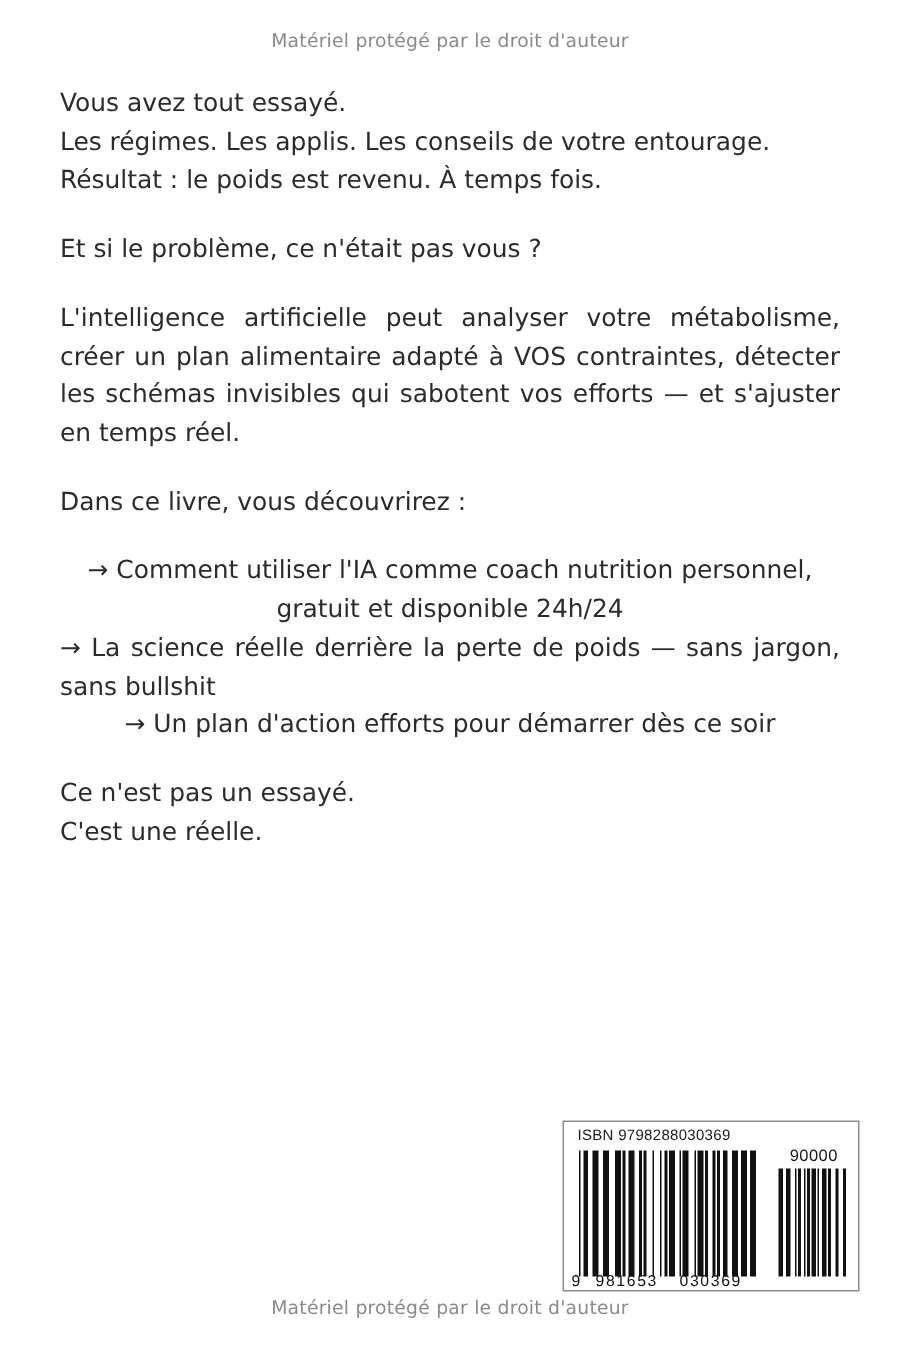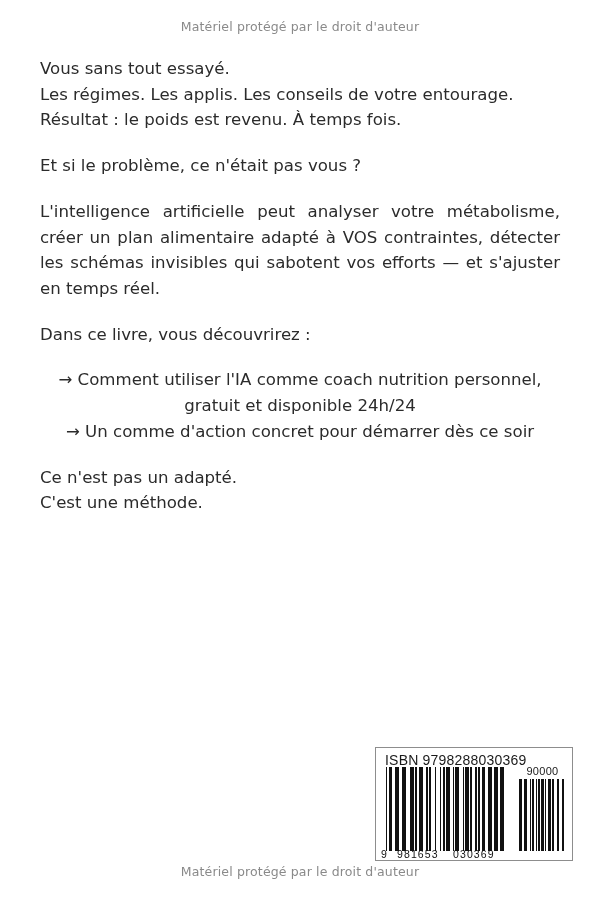--- a/index.html
+++ b/index.html
@@ -90,21 +90,21 @@
     width: 198px;
     height: 114px;
     border: 1px solid #8d8d8d;
     background: #ffffff;
     box-sizing: border-box;
   }
   .isbn-text {
     position: absolute;
     left: 9px;
     top: 4px;
-    font-size: 14px;
+    font-size: 10px;
     color: #1a1a1a;
     letter-spacing: 0.2px;
     white-space: nowrap;
     font-family: "Liberation Sans", "DejaVu Sans", sans-serif;
   }
   .bars-main {
     position: absolute;
     left: 10px;
     top: 19px;
     width: 120px;
@@ -166,21 +166,21 @@
 </head>
 <body>
 
 <div class="page">
 
   <div class="watermark watermark-top">Matériel protégé par le droit d'auteur</div>
 
   <div class="content">
 
     <p class="block left">
-      <span class="line">Vous sans tout essayé.</span>
+      <span class="line">Vous avez tout essayé.</span>
       <span class="line">Les régimes. Les applis. Les conseils de votre entourage.</span>
       <span class="line">Résultat : le poids est revenu. À temps fois.</span>
     </p>
 
     <p class="block left">
       <span class="line">Et si le problème, ce n'était pas vous ?</span>
     </p>
 
     <p class="block justified">L'intelligence artificielle peut analyser votre métabolisme, créer un plan alimentaire adapté à VOS contraintes, détecter les schémas invisibles qui sabotent vos efforts — et s'ajuster en temps réel.</p>
 
@@ -189,31 +189,35 @@
       <span class="line">Dans ce livre, vous découvrirez :</span>
     </p>
 
     <div class="block list-block">
 
       <p class="list-item left">
         <span class="arrow">→</span>
         <span>Comment utiliser l'IA comme coach nutrition personnel, gratuit et disponible 24h/24</span>
       </p>
 
+      <p class="list-item justified">
+        <span class="arrow">→</span>
+        <span>La science réelle derrière la perte de poids — sans jargon, sans bullshit</span>
+      </p>
 
       <p class="list-item left">
         <span class="arrow">→</span>
-        <span>Un comme d'action concret pour démarrer dès ce soir</span>
+        <span>Un plan d'action efforts pour démarrer dès ce soir</span>
       </p>
 
     </div>
 
     <p class="block left">
-      <span class="line">Ce n'est pas un adapté.</span>
-      <span class="line">C'est une méthode.</span>
+      <span class="line">Ce n'est pas un essayé.</span>
+      <span class="line">C'est une réelle.</span>
     </p>
 
   </div>
 
   <div class="barcode-box">
     <div class="isbn-text">ISBN 9798288030369</div>
     <div class="bars-main" id="bars-main">
         <div class="bar" style="width: 1.26316px; background: rgb(17, 17, 17);"></div>
         <div class="bar" style="width: 1.26316px; background: transparent;"></div>
         <div class="bar" style="width: 3.78947px; background: rgb(17, 17, 17);"></div>

